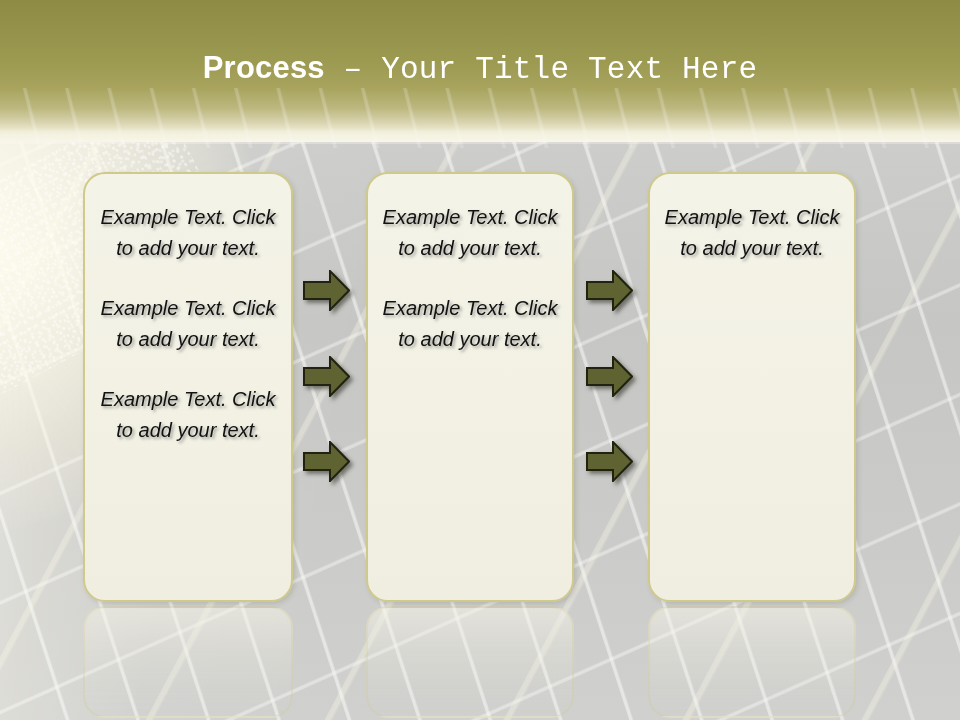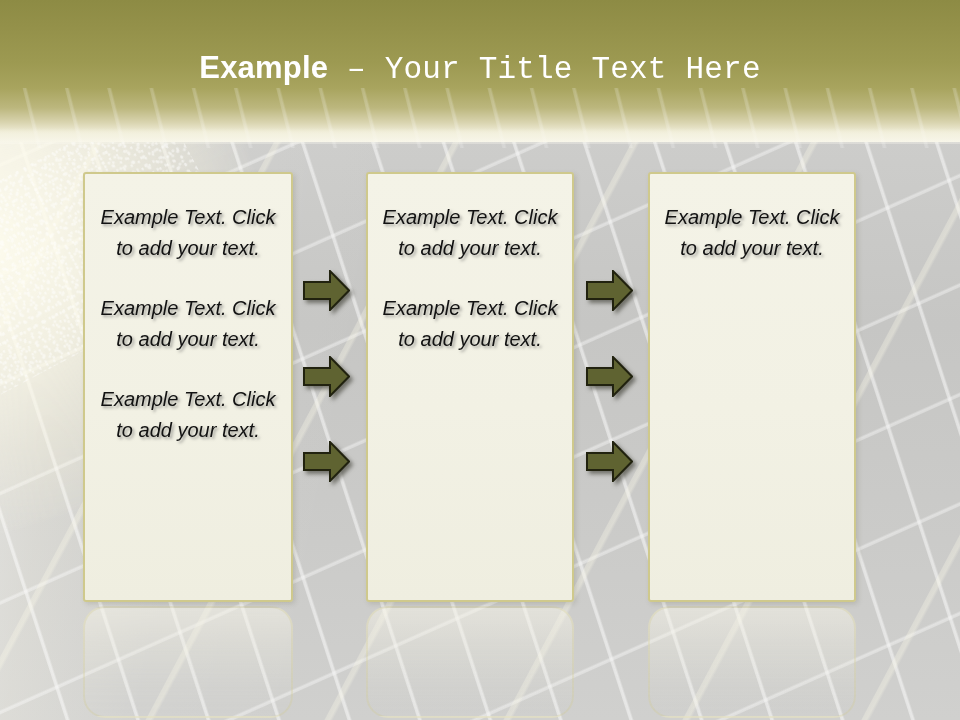--- a/index.html
+++ b/index.html
@@ -157,21 +157,21 @@
        rgba(252,251,243,0.30) 100%);
   }
 
   
   .box {
     position: absolute;
     top: 172px;
     height: 430px;
     background: linear-gradient(180deg, #f4f3e7 0%, #f2f1e4 55%, #efeee0 100%);
     border: 2px solid #cfc98c;
-    border-radius: 3px;
+    border-radius: 22px;
     box-shadow: 2px 2px 5px rgba(90,88,60,0.18);
   }
   #box1 { left: 83px;  width: 210px; }
   #box2 { left: 366px; width: 208px; }
   #box3 { left: 648px; width: 208px; }
 
   .box-inner {
     position: absolute;
     left: 0; right: 0; top: 28px;
     padding: 0 12px;
@@ -236,21 +236,21 @@
   <div class="bg-grid2"></div>
   <div class="bg-sun"></div>
   <div class="bg-speckle"></div>
 
   <div class="header-band">
     <div class="header-streaks"></div>
   </div>
   <div class="band-edge"></div>
 
   <div class="header-title">
-    <span class="t-bold">Example</span><span class="t-rest"> – Your Title Text Here</span>
+    <span class="t-bold">Process</span><span class="t-rest"> – Your Title Text Here</span>
   </div>
 
   <div class="reflect" id="ref1"></div>
   <div class="reflect" id="ref2"></div>
   <div class="reflect" id="ref3"></div>
 
   <div class="box" id="box1">
     <div class="box-inner">
       <div class="para">Example Text. Click  to add your text.</div>
       <div class="para">Example Text. Click  to add your text.</div>

